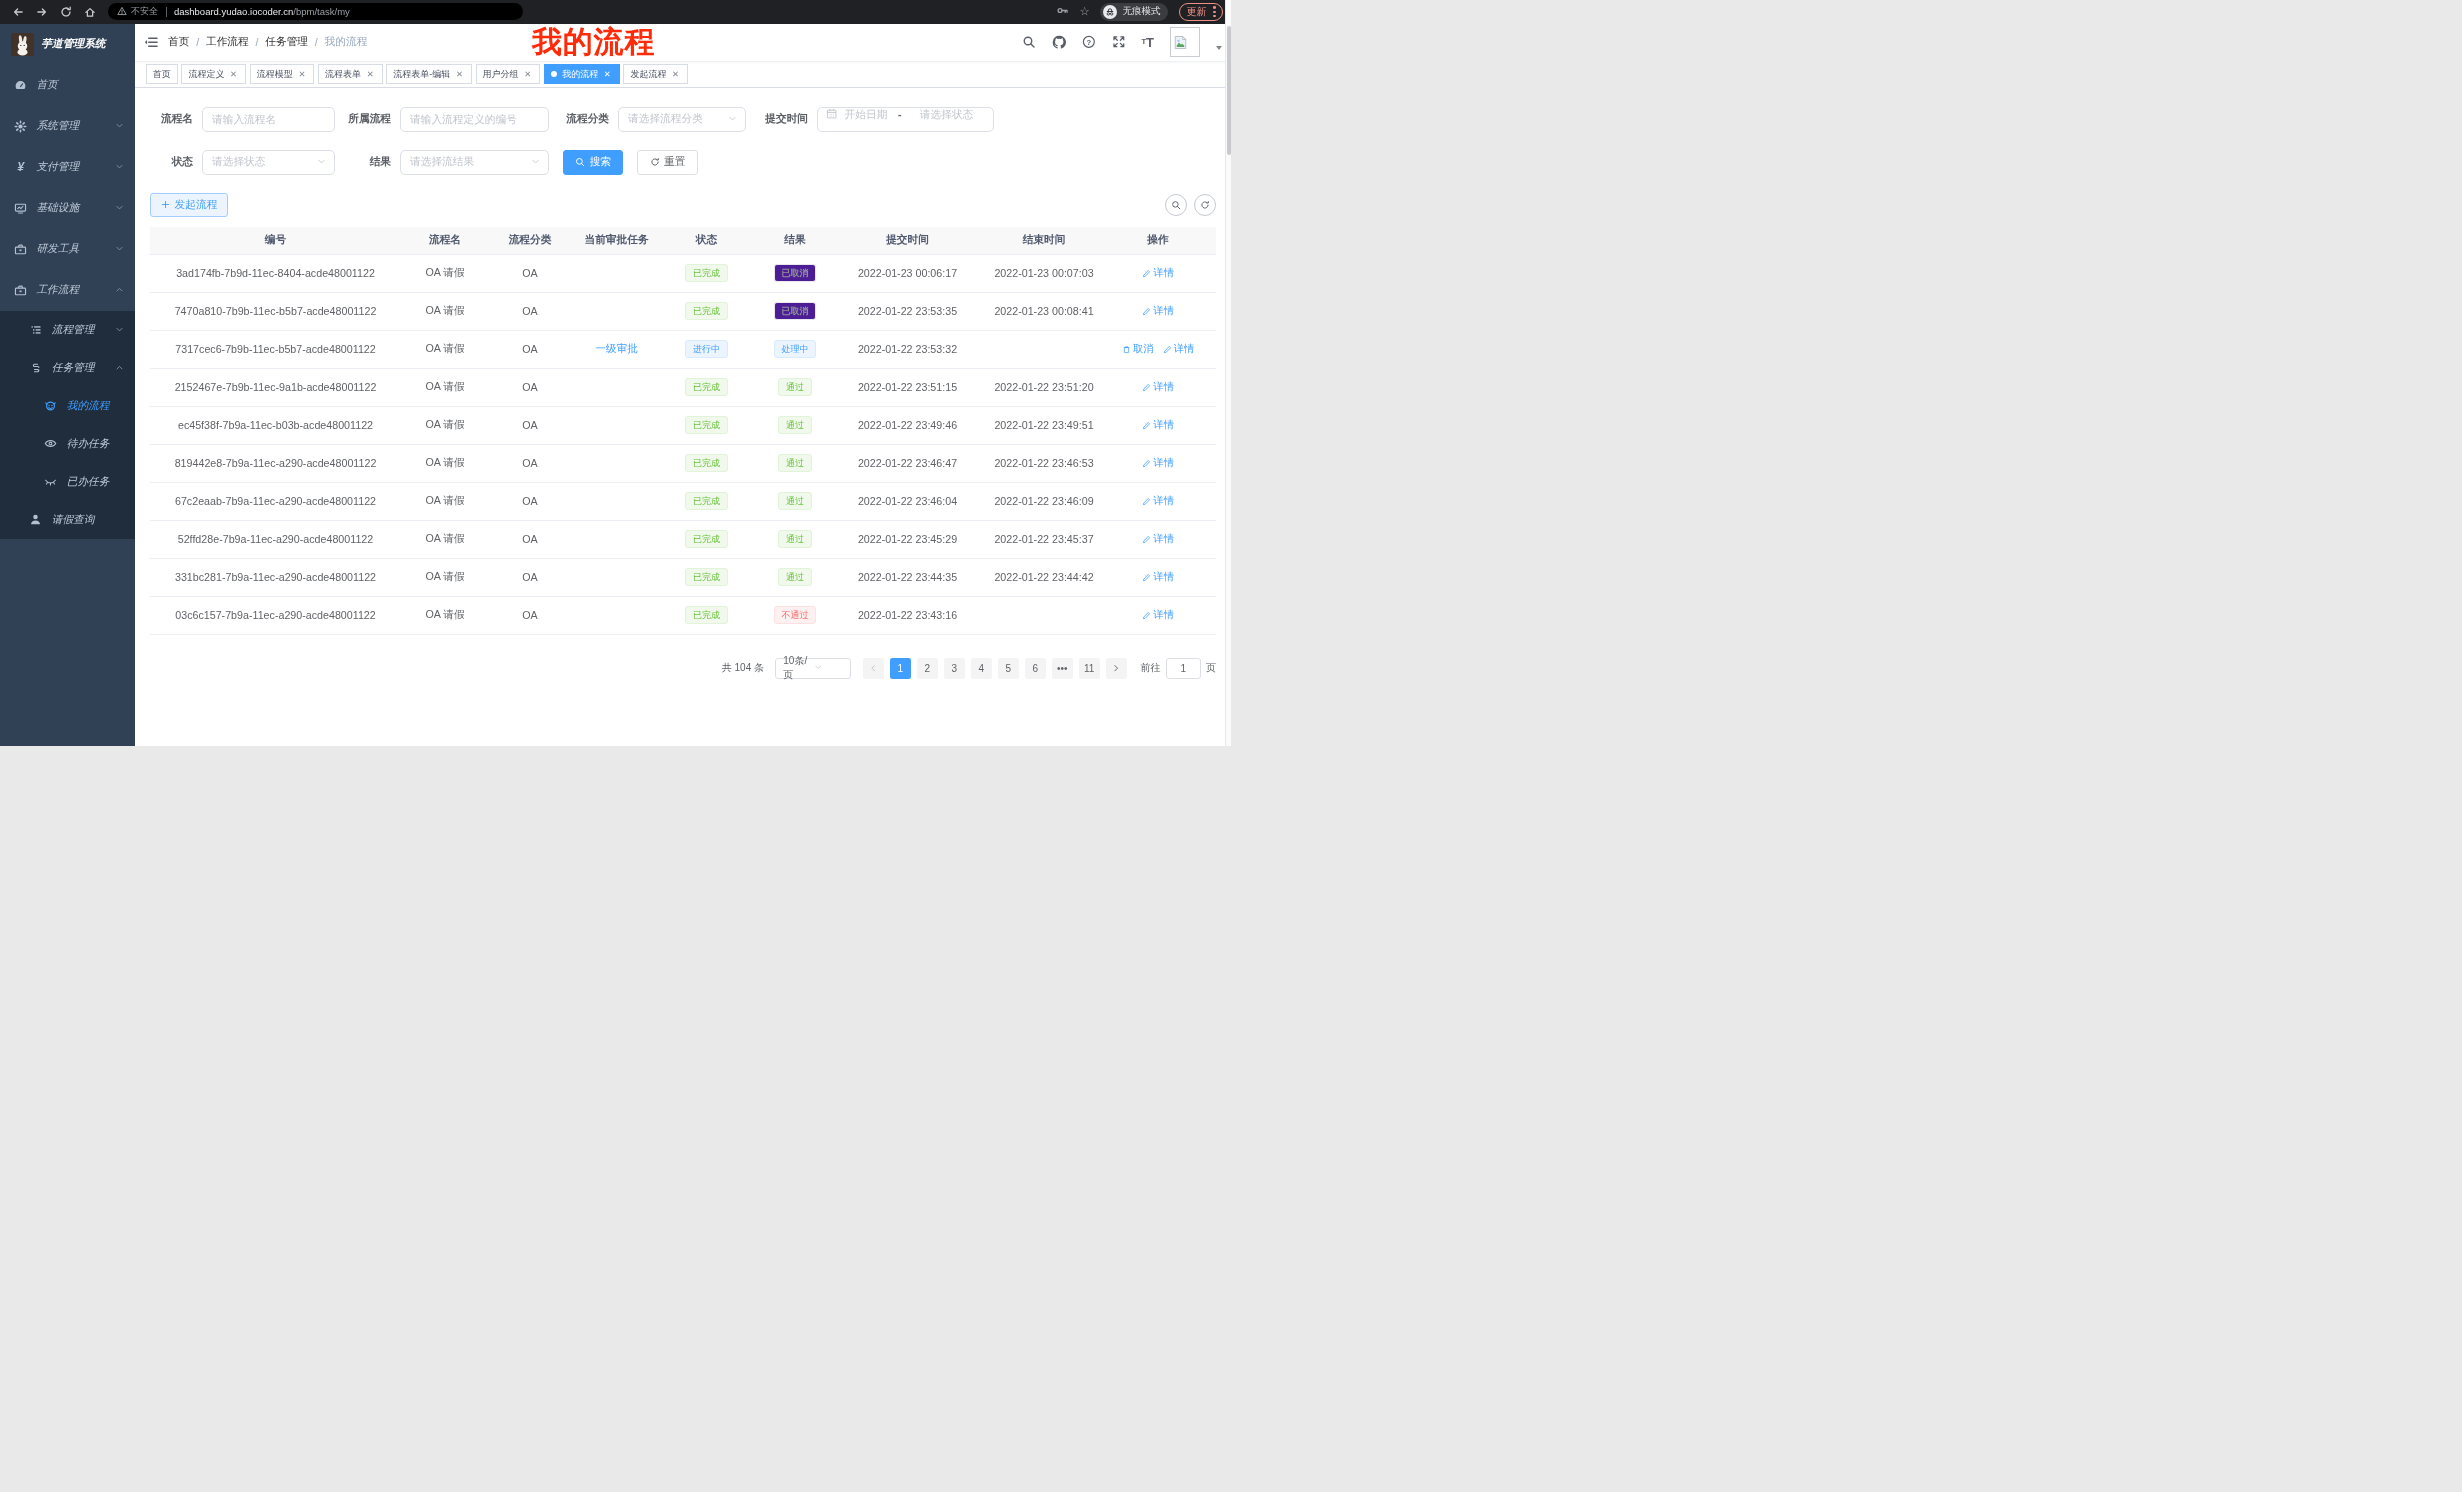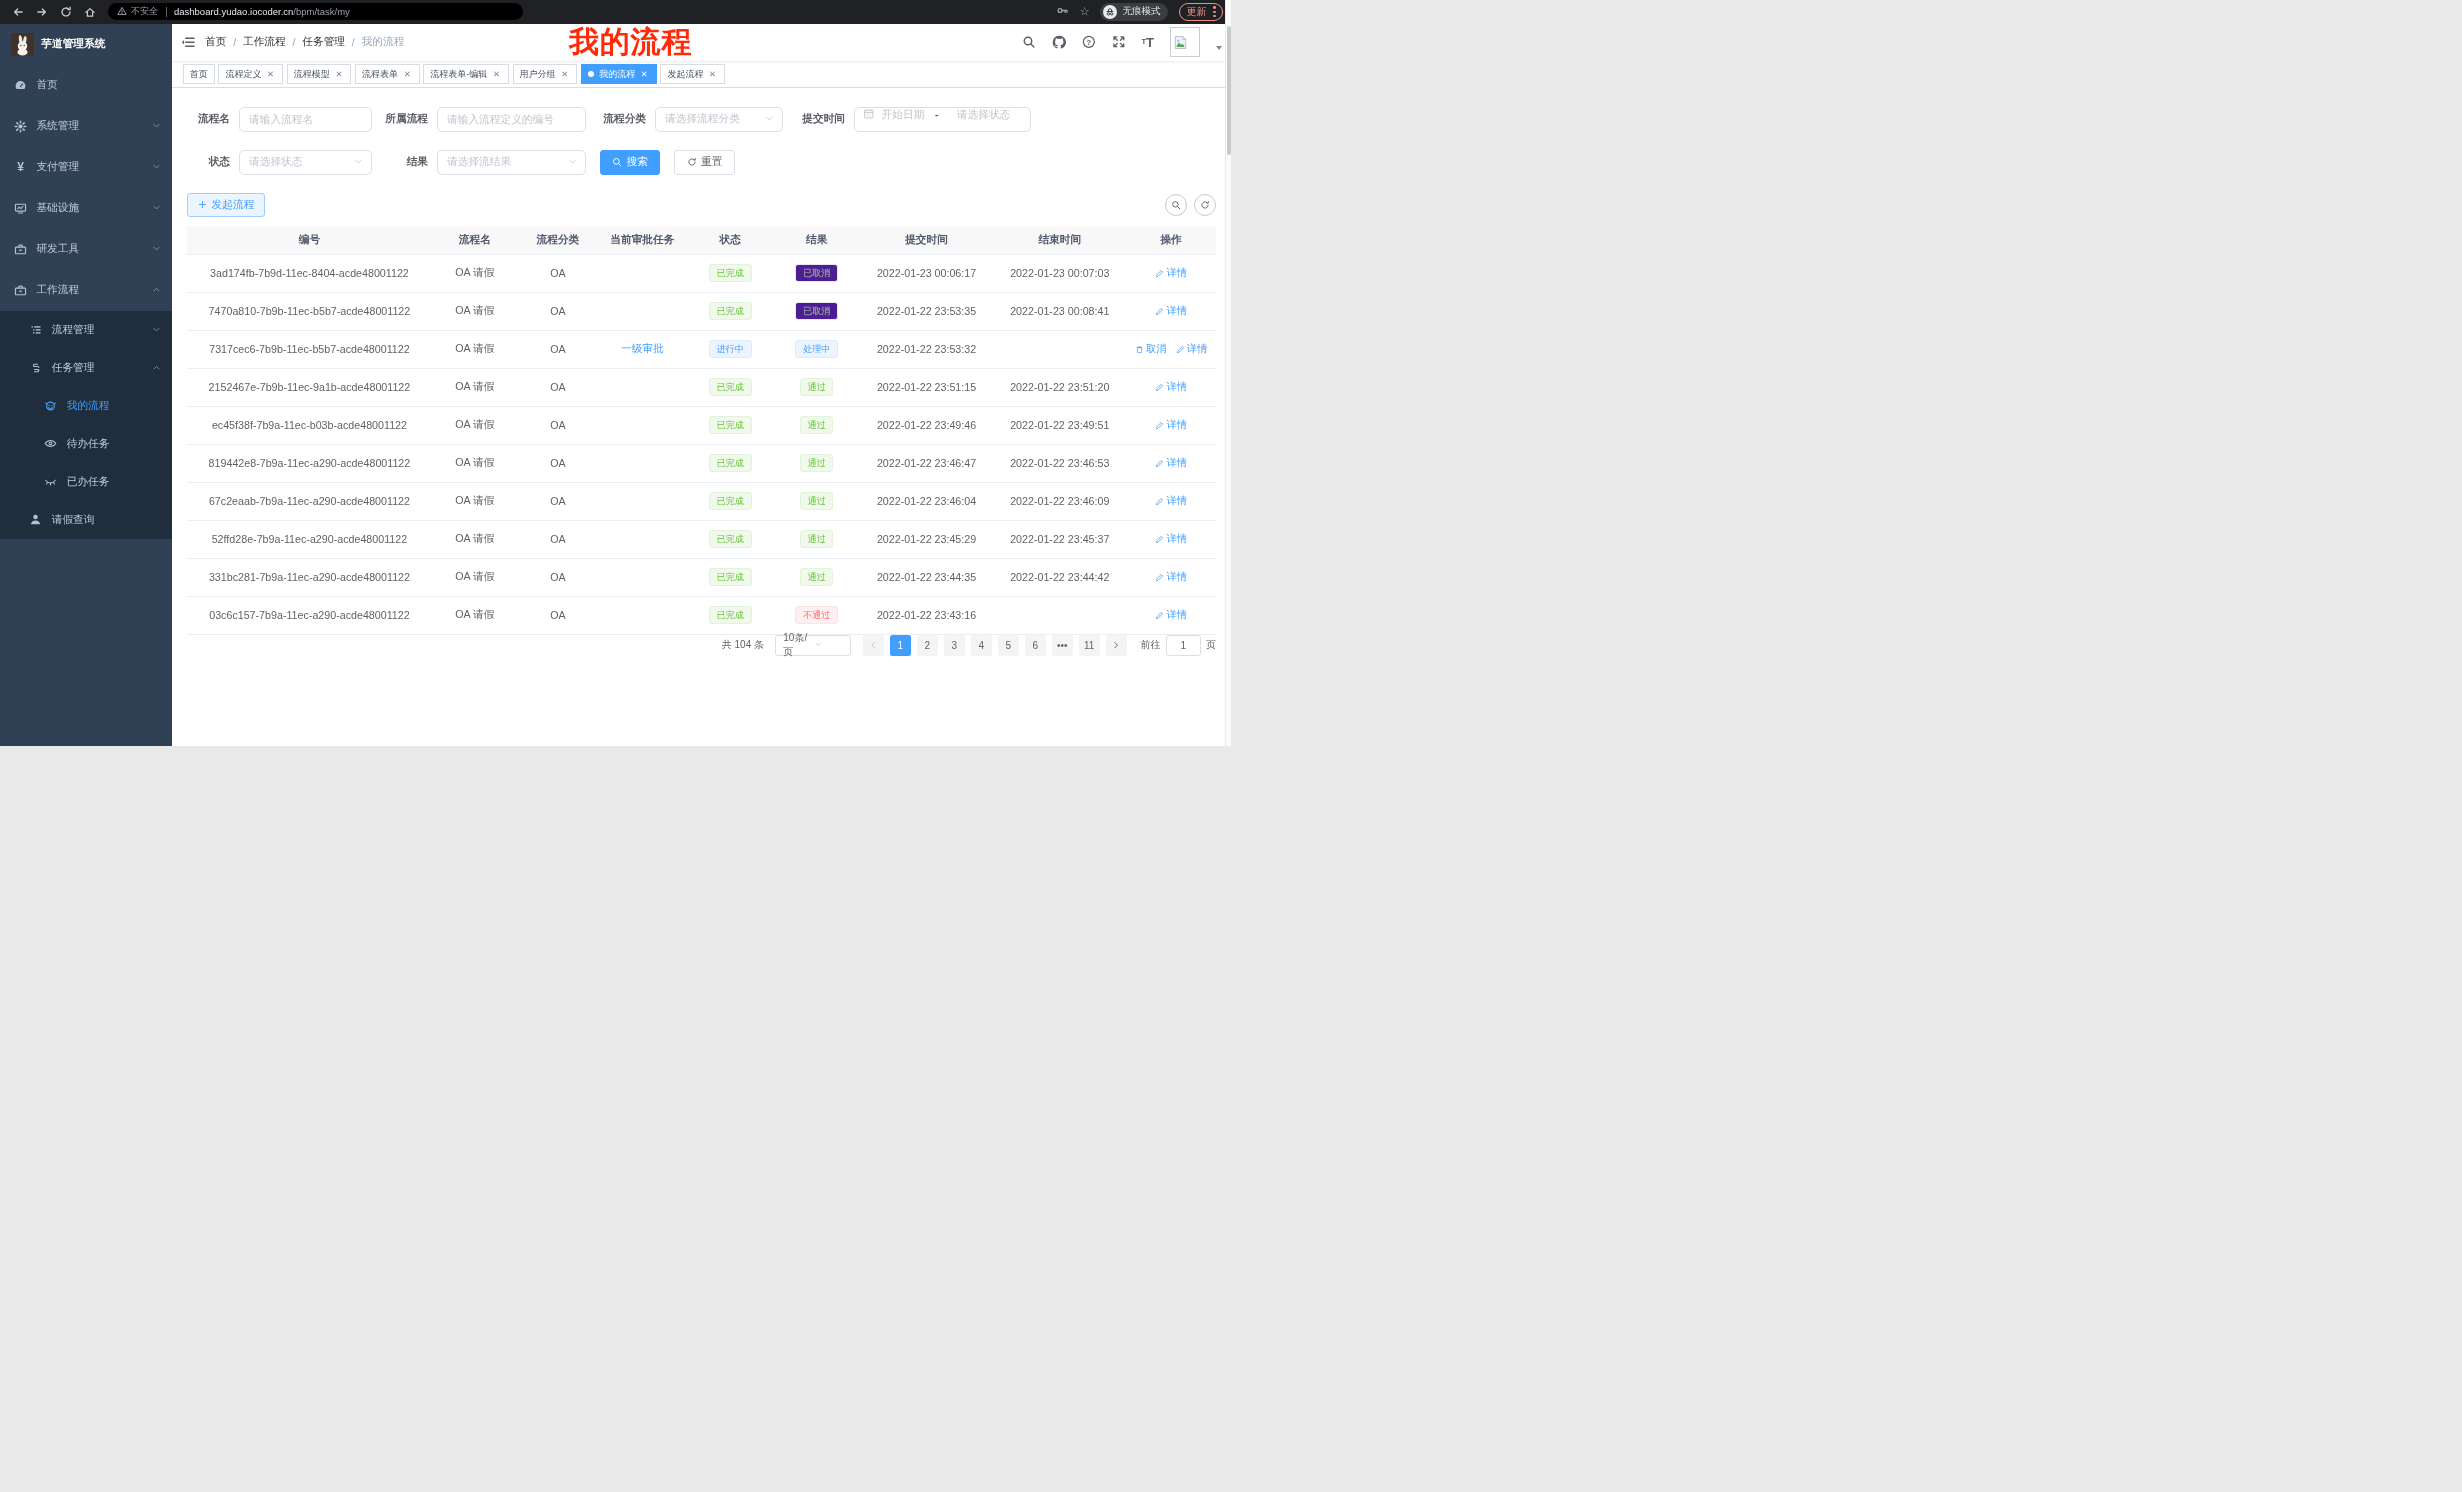--- a/index.html
+++ b/index.html
@@ -22,21 +22,21 @@
   .incog-circle { width:14.5px; height:14.5px; border-radius:50%; background:#e8eaed; display:flex; align-items:center; justify-content:center; }
   .incog-label { color:#e8eaed; font-size:9.5px; }
   .update-pill { height:18px; border:1.1px solid #ee8f85; border-radius:10px; color:#ee8f85; display:flex; align-items:center; gap:6.8px; padding:0 6.8px; font-size:10px; }
   .vdots { display:flex; flex-direction:column; gap:1.9px; }
   .vdots i { width:2.3px; height:2.3px; border-radius:50%; background:#ee8f85; }
 
   
   .app { display:flex; height:723px; }
 
   
-  .sidebar { width:172px; background:#304156; flex:none; color:#bfcbd9; }
+  .sidebar { width:135px; background:#304156; flex:none; color:#bfcbd9;font-style:italic; }
   .logo-row { height:41px; display:flex; align-items:center; padding-left:10.7px; }
   .logo-img { width:23px; height:23px; border-radius:2.3px; background:#4b3a30; display:flex; align-items:flex-end; justify-content:center; overflow:hidden; flex:none; }
   .logo-title { color:#fff; font-size:10.7px; font-weight:bold; margin-left:7.6px; }
   .menu { font-size:10.7px; }
   .m-item { height:41px; display:flex; align-items:center; padding:0 10.7px 0 13.7px; cursor:pointer; }
   .m-item .mi { width:13.7px; display:flex; justify-content:center; margin-right:9px; flex:none; color:#b3c0d1; }
   .m-item .ml { flex:1; white-space:nowrap; }
   .m-item .arrow { color:#8391a5; }
   .submenu { background:#1f2d3d; }
   .submenu .m-item { height:38px; padding-left:29px; }
@@ -103,21 +103,21 @@
   .tag:empty { display:none; }
   .tag-success { color:#67c23a; background:#f0f9eb; border-color:#e1f3d8; }
   .tag-info { color:#909399; background:#4c1d95; border-color:#e9e9eb;font-weight:bold; }
   .tag-primary { color:#409eff; background:#ecf5ff; border-color:#d9ecff; }
   .tag-danger { color:#f56c6c; background:#fef0f0; border-color:#fde2e2; }
   .link { color:#409eff; cursor:pointer; text-decoration:none; }
   .op { color:#409eff; display:inline-flex; align-items:center; gap:2.3px; cursor:pointer; font-size:10.3px; }
   .op + .op { margin-left:9px; }
 
   
-  .pagination { display:flex; align-items:center; justify-content:flex-end; font-size:10px; color:#606266; }
+  .pagination { display:flex; align-items:center; justify-content:flex-end; margin-top:23px; font-size:10px; color:#606266; }
   .pg-total { margin-right:10.7px; }
   .pg-size { width:76px; height:21px; border:0.8px solid #dcdfe6; border-radius:3px; display:flex; align-items:center; padding:0 6px 0 7.6px; color:#606266; cursor:pointer; margin-right:9px; }
   .pg-size span { flex:1; }
   .pg-size .ch { color:#c0c4cc; }
   .pg-btn { min-width:21px; height:21px; border-radius:2.3px; background:#f4f4f5; color:#606266; display:flex; align-items:center; justify-content:center; margin:0 3px; cursor:pointer; font-size:10px; border:none; padding:0 3.8px; }
   .pg-btn.active { background:#409eff; color:#fff; }
   .pg-btn.disabled { color:#c0c4cc; }
   .pg-goto { margin-left:10.7px; display:flex; align-items:center; gap:5.3px; }
   .goto-inp { width:35px; height:21px; border:0.8px solid #dcdfe6; border-radius:3px; text-align:center; font-size:10px; color:#606266; outline:none; }
 

